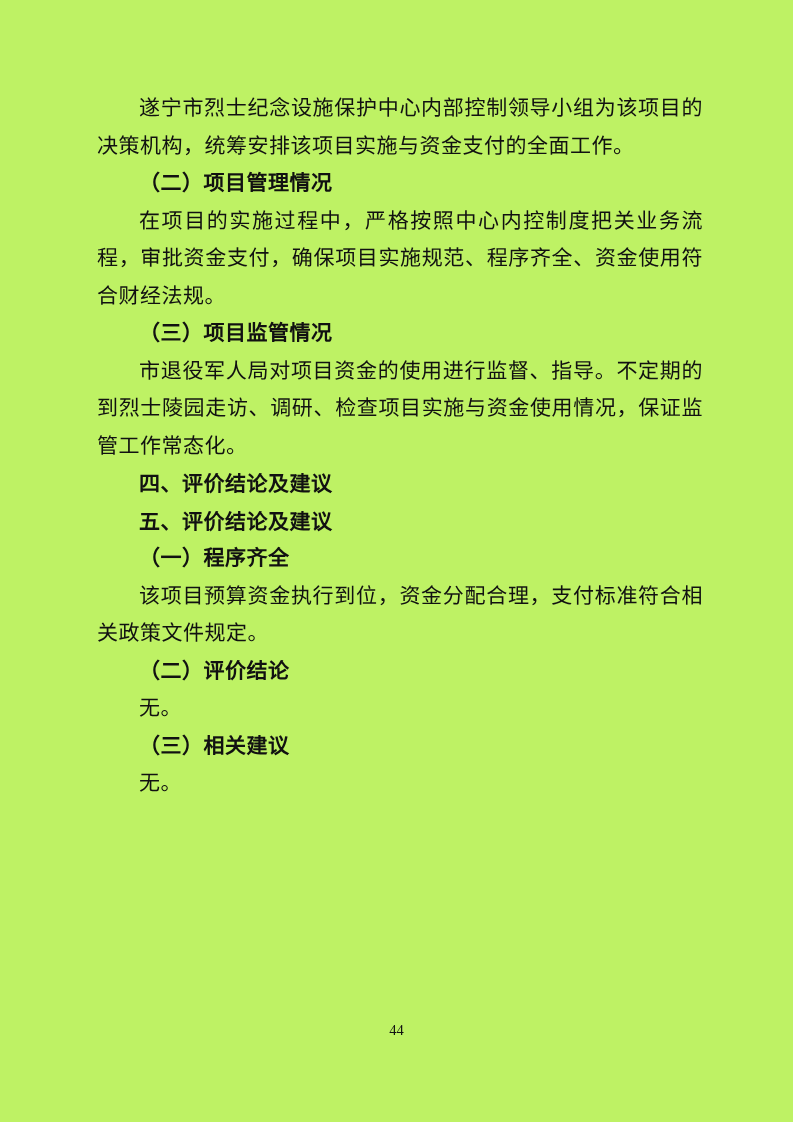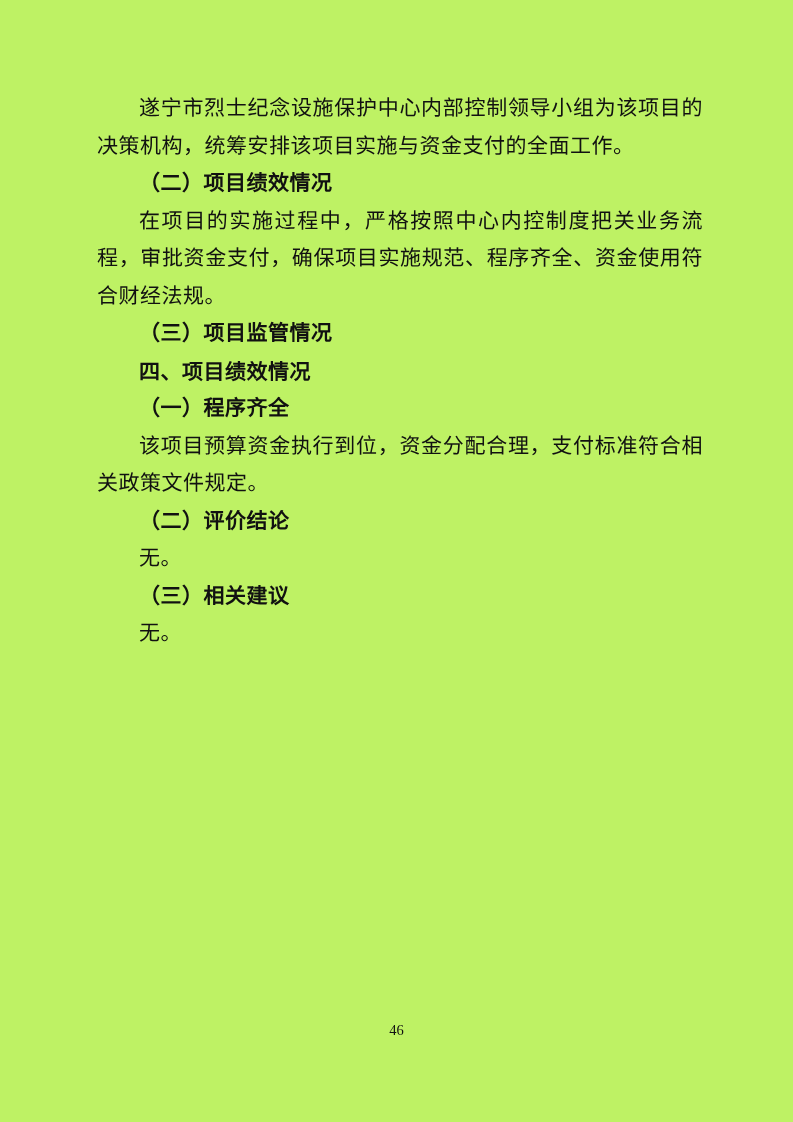--- a/index.html
+++ b/index.html
@@ -57,28 +57,30 @@
     font-size: 14.5px;
     color: #111111;
   }
 </style>
 </head>
 <body>
 
 <div class="page">
   <main class="content">
     <p class="para-body">遂宁市烈士纪念设施保护中心内部控制领导小组为该项目的决策机构，统筹安排该项目实施与资金支付的全面工作。</p>
-    <p class="heading-kai">（二）项目绩效情况</p>
+    <p class="heading-kai">（二）项目管理情况</p>
     <p class="para-body">在项目的实施过程中，严格按照中心内控制度把关业务流程，审批资金支付，确保项目实施规范、程序齐全、资金使用符合财经法规。</p>
     <p class="heading-kai">（三）项目监管情况</p>
-    <p class="heading-hei">四、项目绩效情况</p>
+    <p class="para-body">市退役军人局对项目资金的使用进行监督、指导。不定期的到烈士陵园走访、调研、检查项目实施与资金使用情况，保证监管工作常态化。</p>
+    <p class="heading-hei">四、评价结论及建议</p>
+    <p class="heading-hei">五、评价结论及建议</p>
     <p class="heading-kai">（一）程序齐全</p>
     <p class="para-body">该项目预算资金执行到位，资金分配合理，支付标准符合相关政策文件规定。</p>
     <p class="heading-kai">（二）评价结论</p>
     <p class="para-body">无。</p>
     <p class="heading-kai">（三）相关建议</p>
     <p class="para-body">无。</p>
   </main>
 
   <footer class="footer">
-    <span>46</span>
+    <span>44</span>
   </footer>
 </div>
 
 </body></html>

